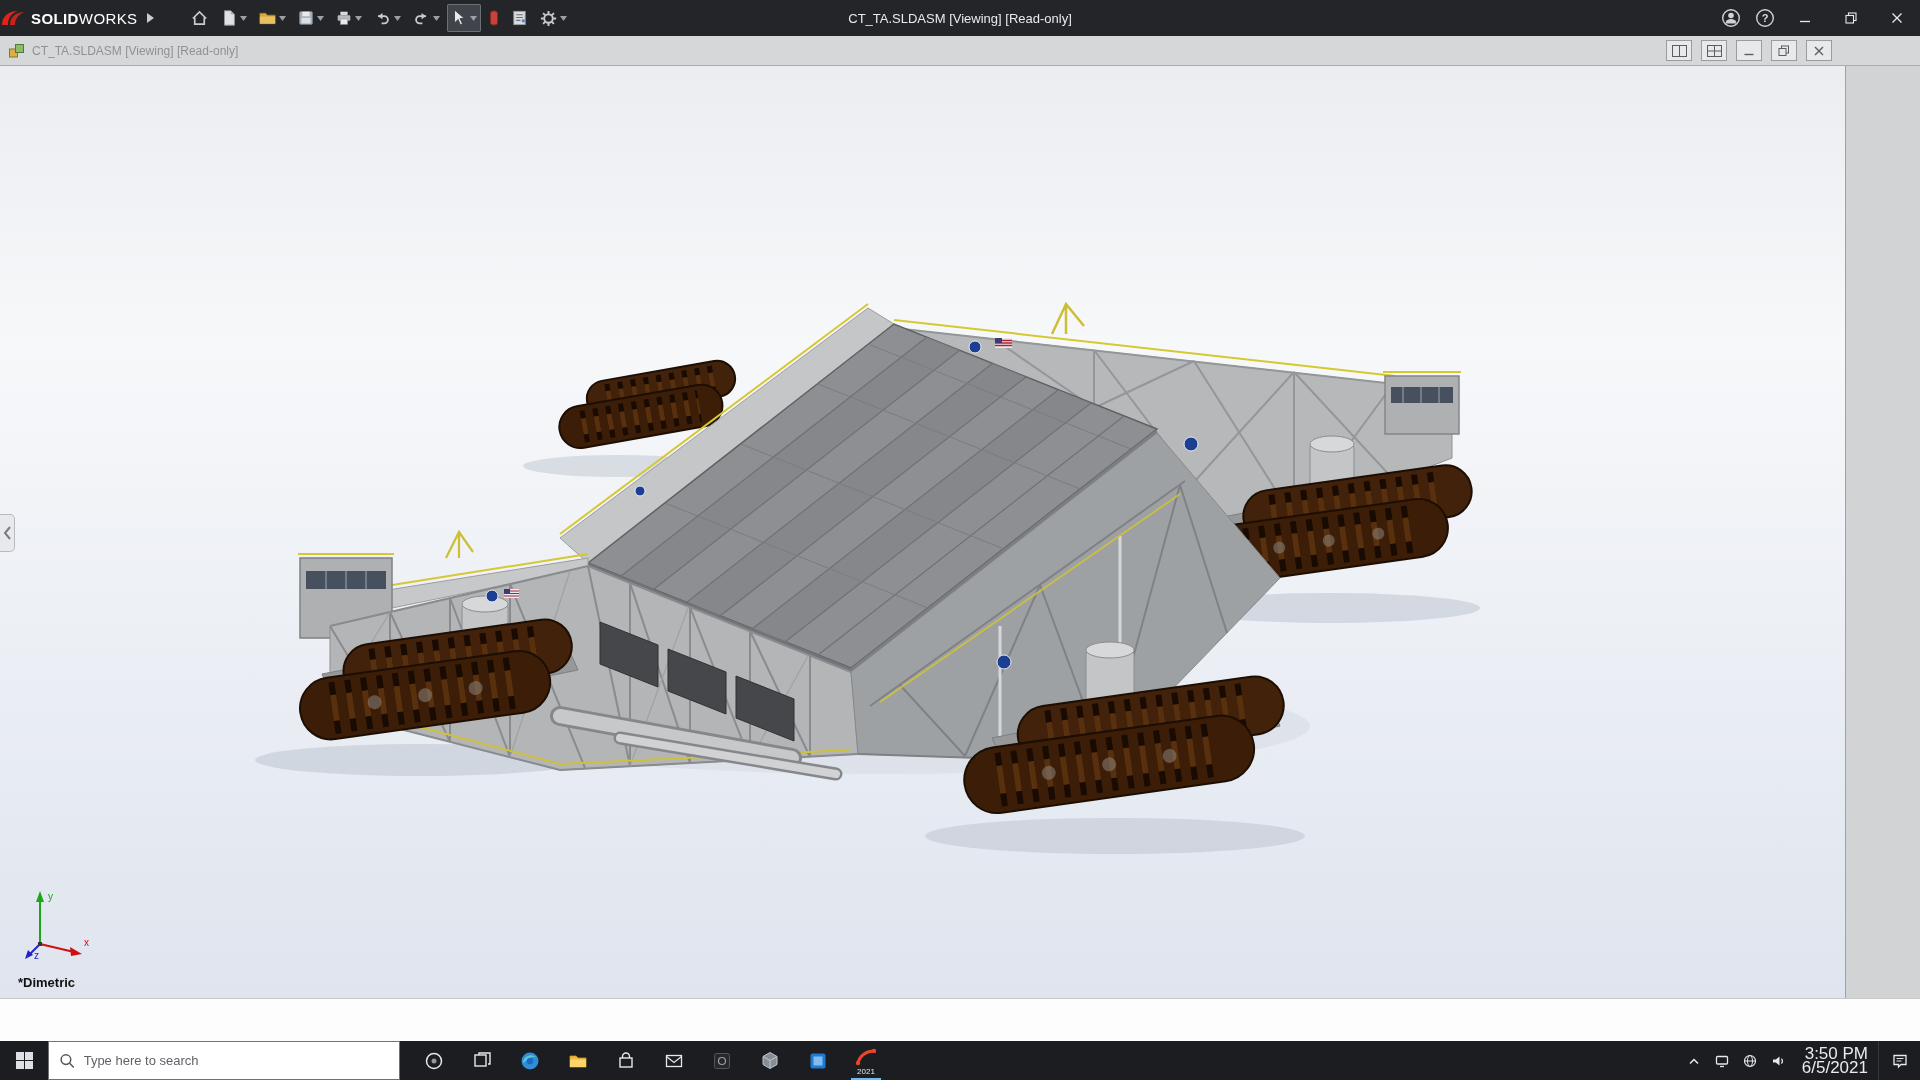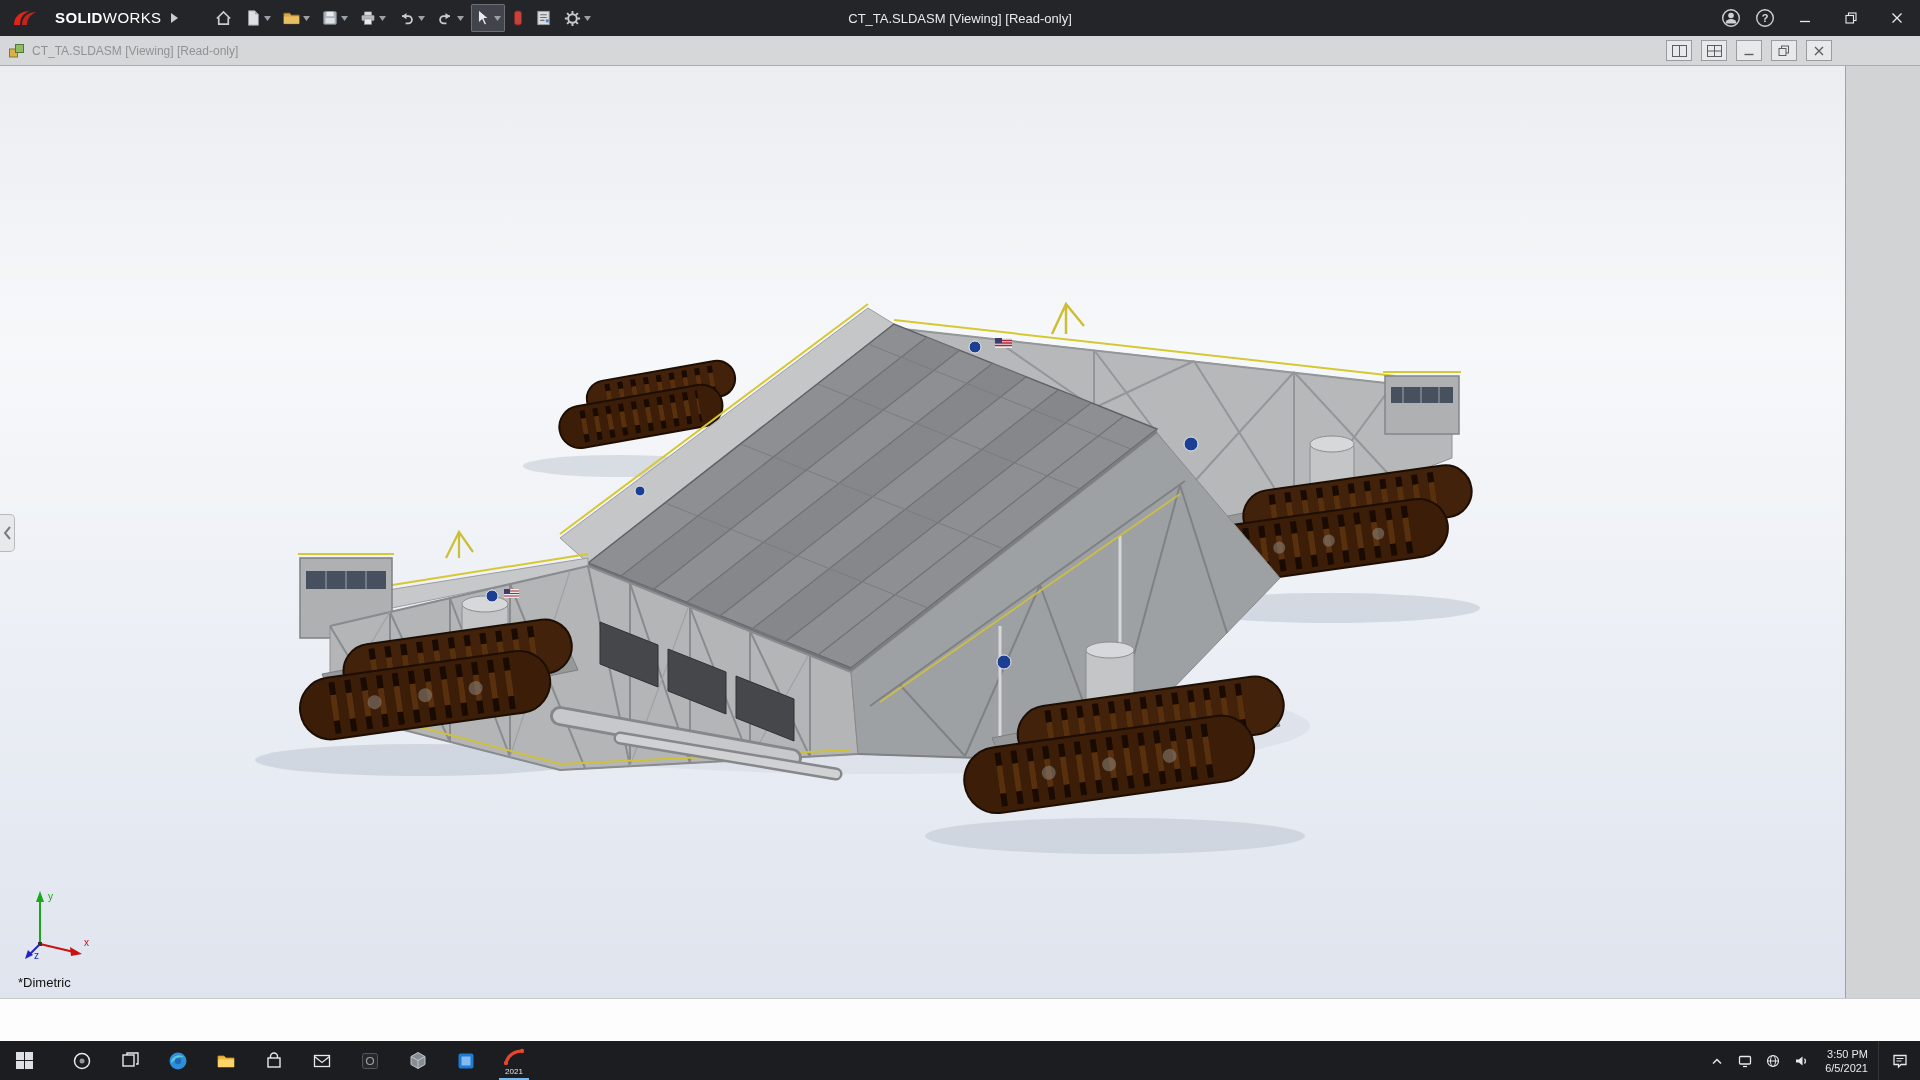--- a/index.html
+++ b/index.html
@@ -2,21 +2,21 @@
 <html><head>
 <meta charset="utf-8">
 <style>
   * { margin:0; padding:0; box-sizing:border-box; }
   html,body { width:1920px; height:1080px; overflow:hidden; }
   body { font-family:"Liberation Sans", sans-serif; background:#fff; }
   .screen { position:relative; width:1920px; height:1080px; background:#fff; overflow:hidden; }
 
   
   .titlebar { position:absolute; top:0; left:0; width:1920px; height:36px; background:#232528; display:flex; align-items:center; color:#dfe1e3; }
-  .brand { display:flex; gap:17px; padding-left:12px; }
+  .brand { display:flex; align-items:center; gap:5px; }
   .brand-text { font-size:15px; color:#fff; letter-spacing:.4px; white-space:nowrap; }
   .brand-bold { font-weight:bold; }
   .tb-expand { width:18px; height:28px; display:flex; align-items:center; justify-content:center; margin-left:4px; }
   .tools { display:flex; align-items:center; margin-left:26px; gap:3px; height:36px; }
   .tool { height:28px; display:flex; align-items:center; padding:0 4px; border-radius:2px; }
   .tool.active { background:#41454b; box-shadow:inset 0 0 0 1px #6b7077; }
   .caret { margin-left:2px; display:flex; align-items:center; }
   .tb-title { position:absolute; left:50%; transform:translateX(-50%); font-size:13px; color:#e8eaed; white-space:nowrap; }
   .tb-right { margin-left:auto; display:flex; align-items:center; height:36px; }
   .tb-ico { width:34px; height:36px; display:flex; align-items:center; justify-content:center; }
@@ -30,34 +30,34 @@
   .cbtn { width:26px; height:21px; border:1px solid #9a9c9e; background:#e8e9ea; display:flex; align-items:center; justify-content:center; }
 
   
   .viewport { position:absolute; top:66px; left:0; width:1845px; height:932px;
     background:linear-gradient(180deg,#ecedf1 0%,#f7f8fa 30%,#eef1f6 55%,#dfe4ee 100%); }
   .model { position:absolute; top:0; left:0; width:1845px; height:932px; }
   .right-strip { position:absolute; top:66px; left:1845px; width:75px; height:932px; background:#d2d3d4; border-left:1px solid #9fa1a3; }
   .status-strip { position:absolute; top:998px; left:0; width:1920px; height:43px; background:#fdfdfd; border-top:1px solid #c8c9cb; }
   .collapse-tab { position:absolute; left:0; top:448px; width:15px; height:38px; background:#e7e9ec; border:1px solid #b7b9bc; border-left:none; border-radius:0 5px 5px 0; display:flex; align-items:center; justify-content:center; }
   .triad { position:absolute; left:24px; bottom:34px; }
-  .view-label { position:absolute; left:18px; bottom:8px; font-size:13px; font-weight:normal; color:#111; }
+  .view-label { position:absolute; left:18px; bottom:8px; font-size:13px; font-weight:bold; color:#111; }
 
   
   .taskbar { position:absolute; top:1041px; left:0; width:1920px; height:39px; background:#1b1d21; display:flex; align-items:stretch; }
   .tk-start { width:48px; display:flex; align-items:center; justify-content:center; }
   .search { width:352px; background:#fff; border:1px solid #6f7276; display:flex; align-items:center; gap:8px; padding:0 10px; }
   .search input { border:none; outline:none; background:transparent; font-size:13px; color:#202124; width:100%; font-family:"Liberation Sans",sans-serif; }
   .search input::placeholder { color:#5f6368; }
   .tk-icons { display:flex;margin-left:10px; }
   .ticon { width:48px; display:flex; align-items:center; justify-content:center; position:relative; }
   .ticon.active::after { content:""; position:absolute; bottom:0; left:9px; right:9px; height:2px; background:#76b9ed; }
   .tray { margin-left:auto; display:flex; align-items:center; }
   .tray .ticon { width:28px; }
-  .clock { font-size:11px; color:#e8eaed; text-align:right; line-height:14px; padding:0 10px; }
+  .clock { font-size:17px; color:#e8eaed; text-align:right; line-height:14px; padding:0 10px; }
   .action-btn { width:42px; height:39px; display:flex; align-items:center; justify-content:center; border-left:1px solid #33363b; }
 </style>
 </head>
 <body>
 
 <div class="screen">
 
   <header class="titlebar">
     <div class="brand">
       <svg width="26" height="18" viewBox="0 0 26 18">
@@ -471,20 +471,27 @@
 
   <footer class="taskbar">
     <div class="tk-start">
       <svg width="19" height="19" viewBox="0 0 19 19">
         <rect x="1" y="1" width="8" height="8" fill="#dde0e4"></rect>
           <rect x="10" y="1" width="8" height="8" fill="#dde0e4"></rect>
         <rect x="1" y="10" width="8" height="8" fill="#dde0e4"></rect>
           <rect x="10" y="10" width="8" height="8" fill="#dde0e4"></rect>
       </svg>
     </div>
+    <div class="search">
+      <svg width="18" height="18" viewBox="0 0 18 18">
+        <circle cx="7.5" cy="7.5" r="5.2" stroke="#53575c" stroke-width="1.6" fill="none"></circle>
+        <path d="M11.5 11.5 L16 16" stroke="#53575c" stroke-width="1.6"></path>
+      </svg>
+      <input type="text" placeholder="Type here to search" style="">
+    </div>
     <div class="tk-icons">
       <div class="ticon">
         <svg width="20" height="20" viewBox="0 0 20 20">
           <circle cx="10" cy="10" r="7.5" stroke="#e6e8eb" stroke-width="1.5" fill="none"></circle>
           <circle cx="10" cy="10" r="2.5" fill="#e6e8eb" opacity="0.6"></circle>
         </svg>
       </div>
       <div class="ticon">
         <svg width="19" height="19" viewBox="0 0 19 19">
           <rect x="2" y="4" width="11" height="11" fill="none" stroke="#e6e8eb" stroke-width="1.4"></rect>

